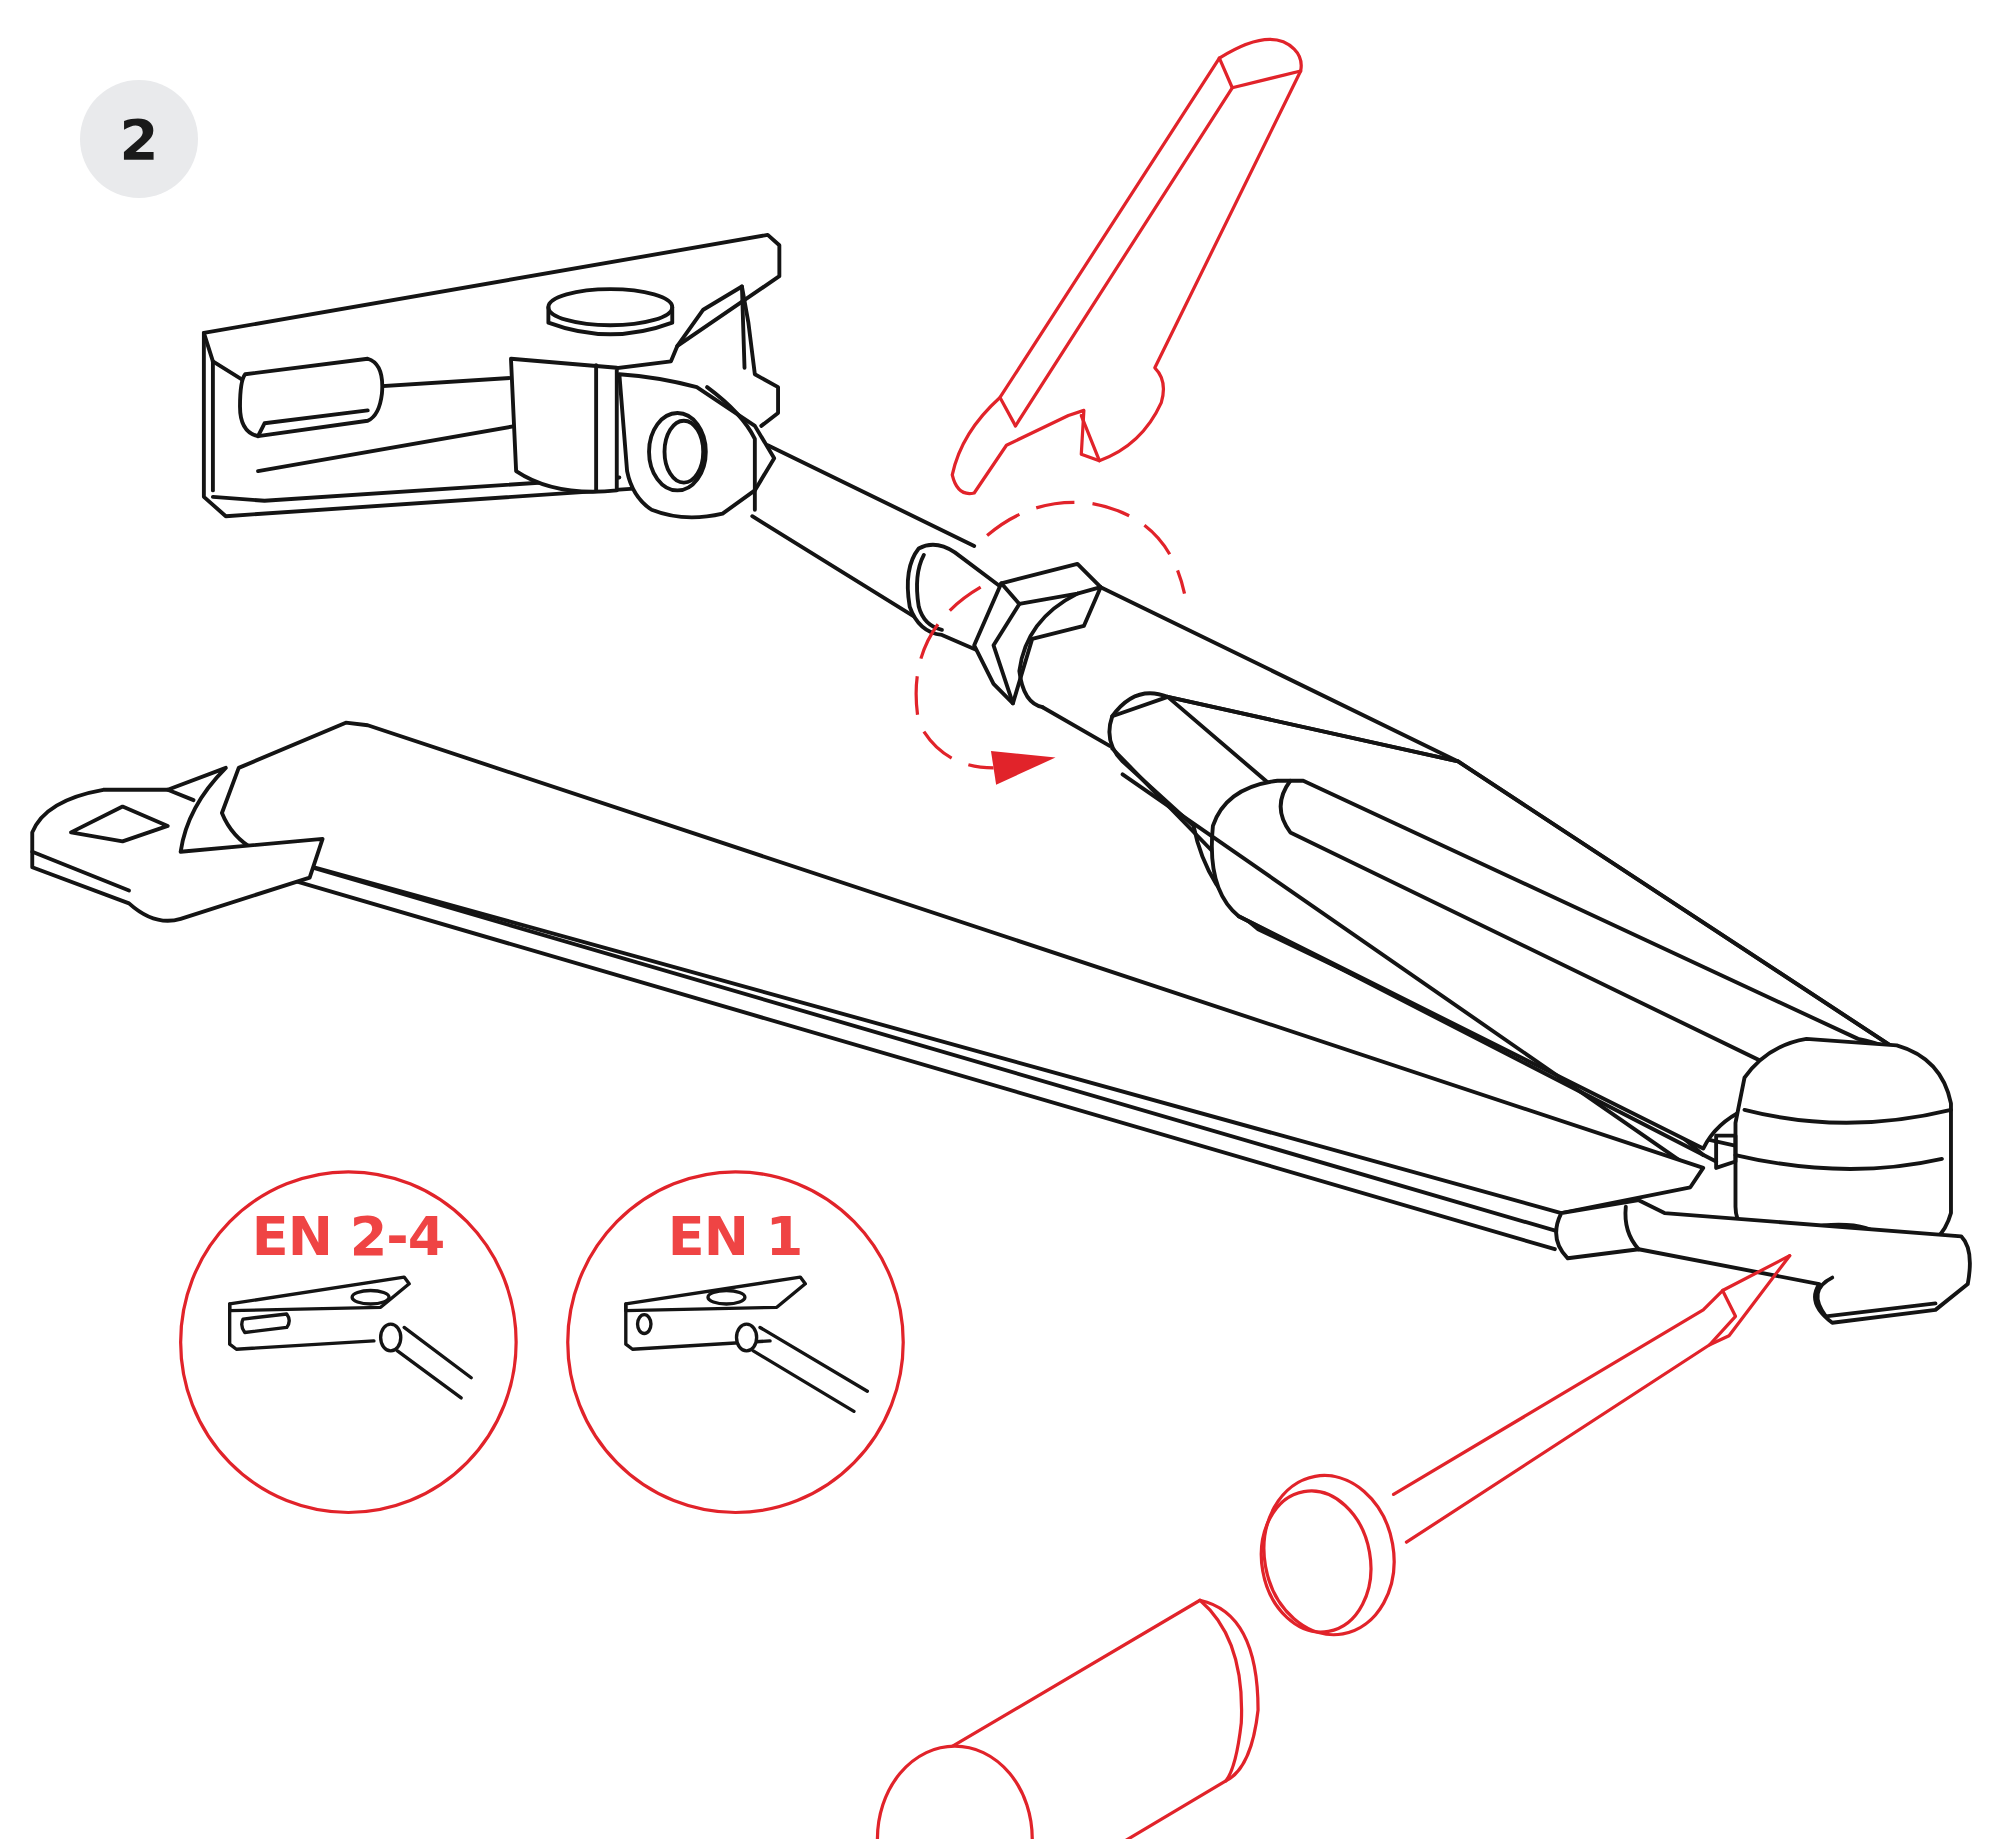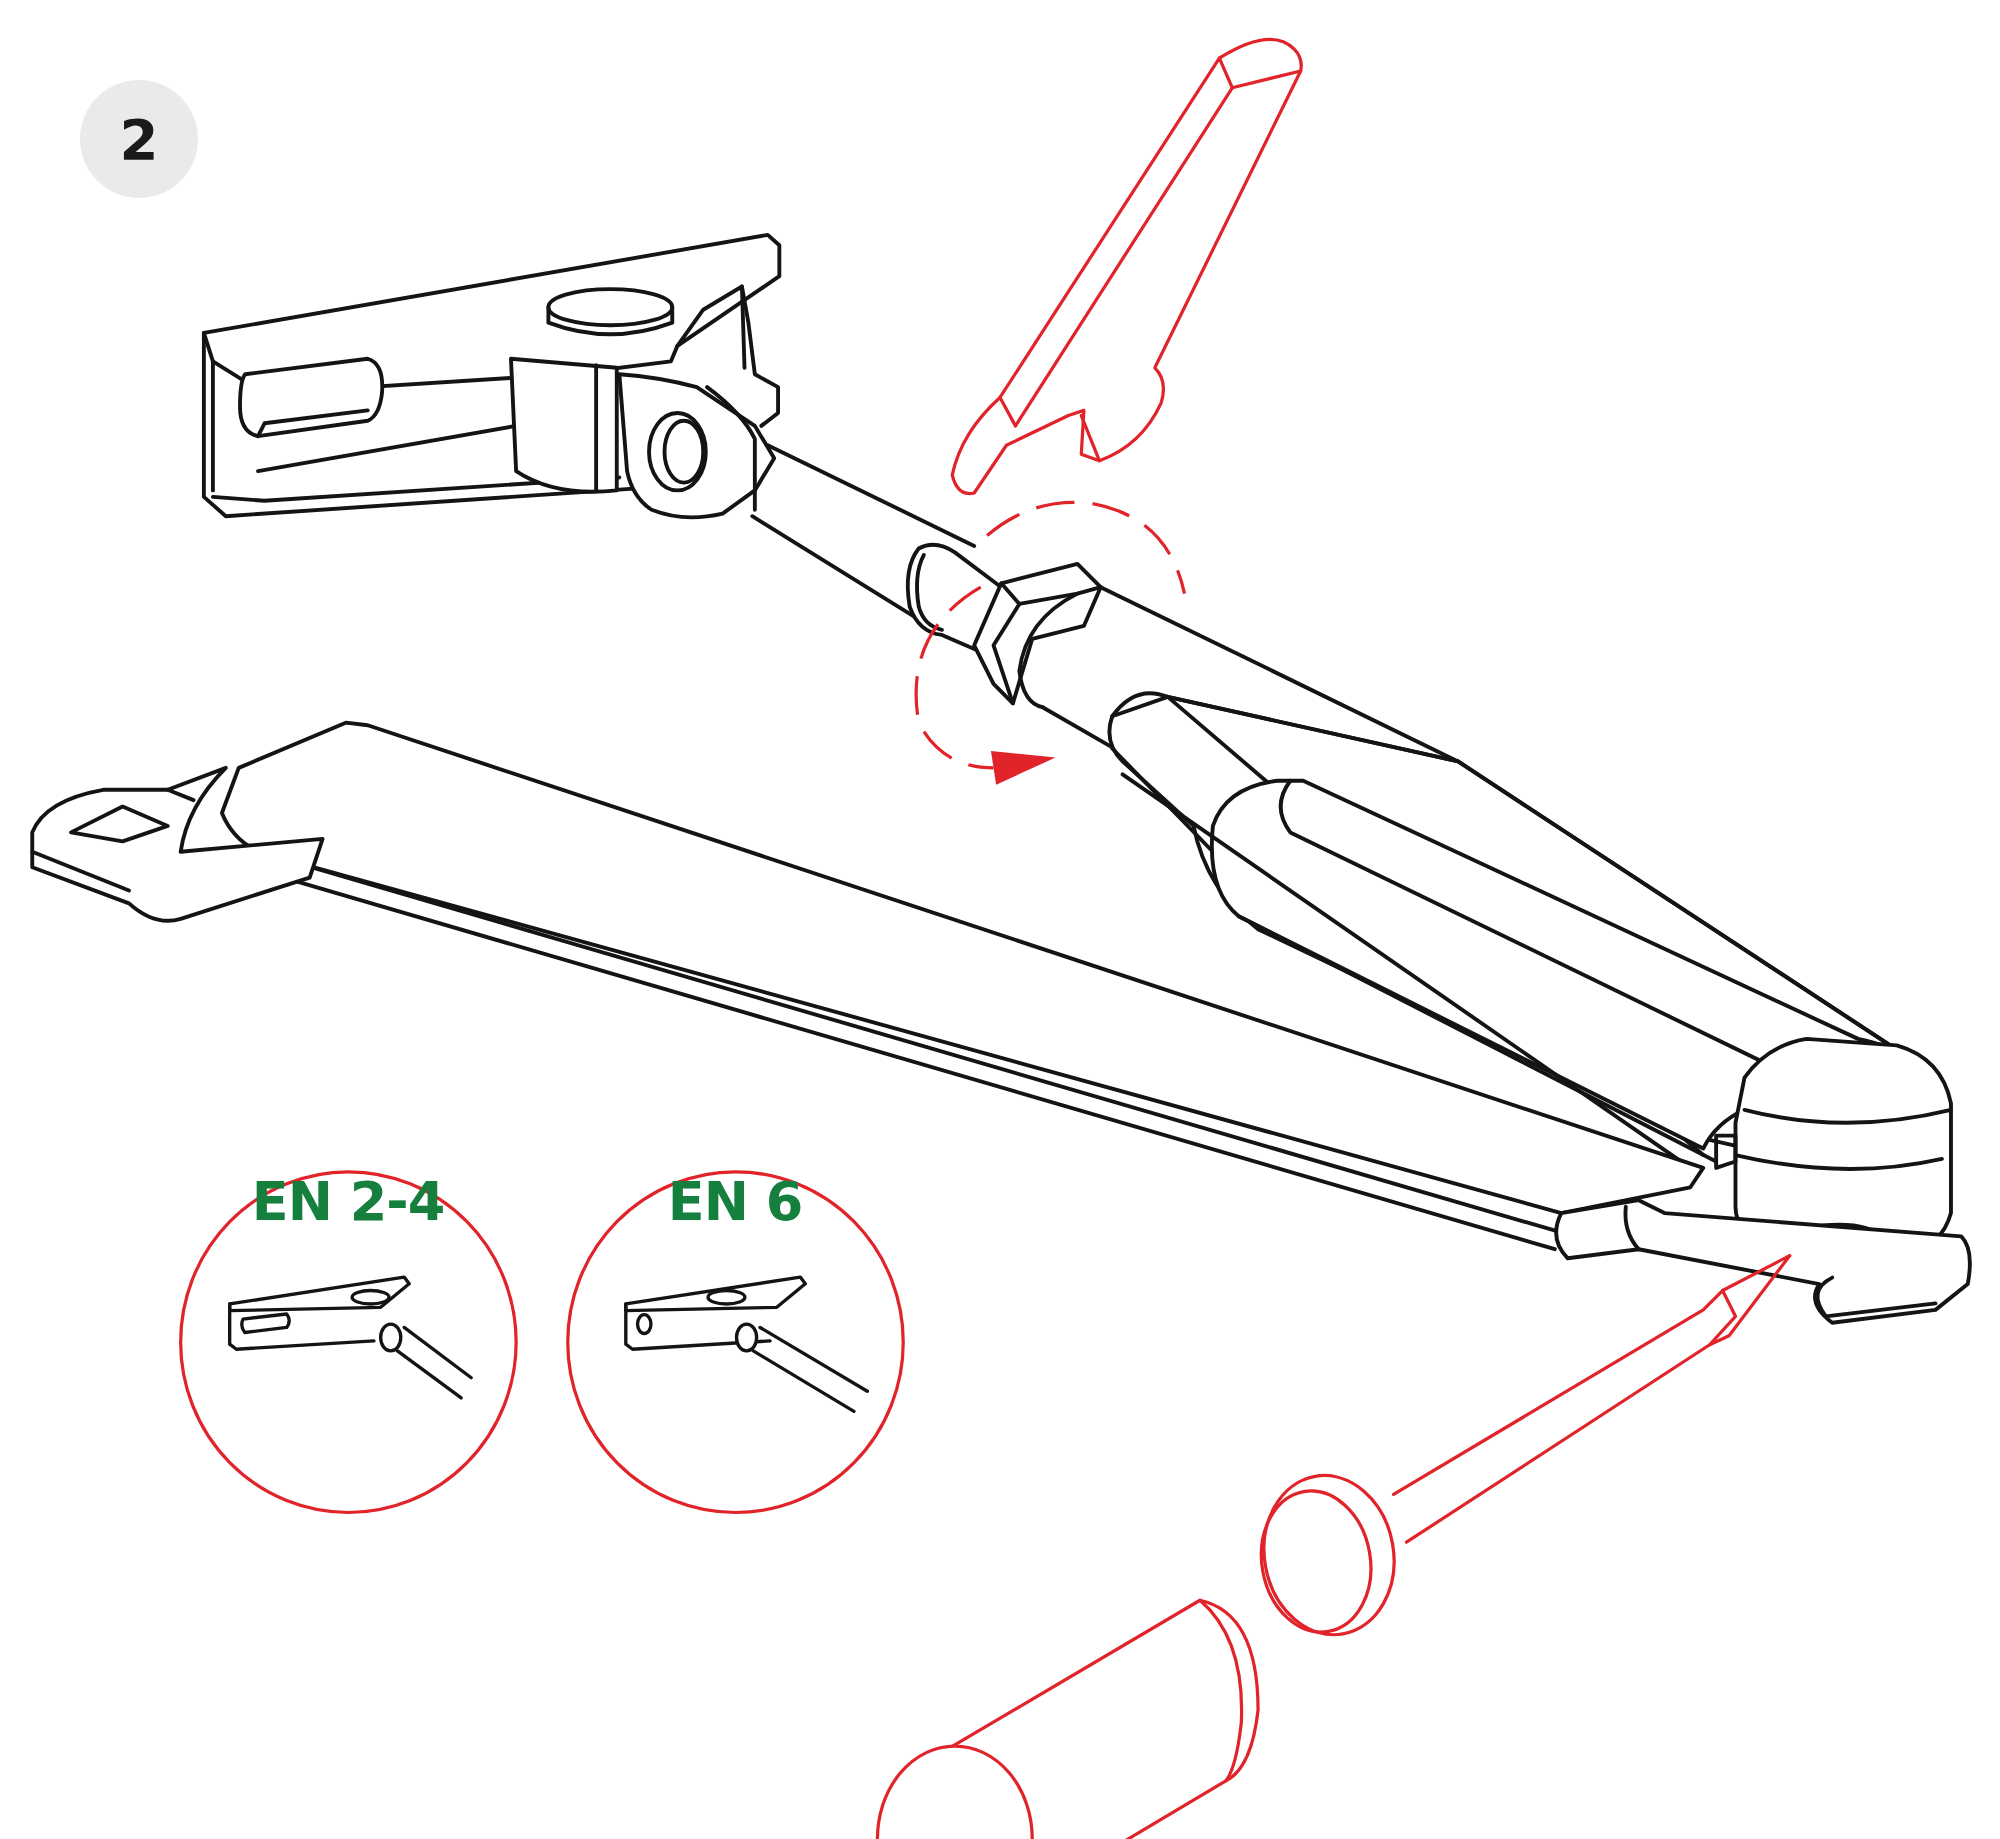--- a/index.html
+++ b/index.html
@@ -1,20 +1,20 @@
 <!DOCTYPE html>
 <html><head>
 <meta charset="utf-8">
 <style>
   html, body { margin:0; padding:0; background:#ffffff; }
   body { width:2000px; height:1839px; position:relative; overflow:hidden; font-family:"Liberation Sans", sans-serif; }
   #canvas { position:absolute; left:0; top:0; width:2000px; height:1839px; }
   .step-badge { position:absolute; left:80px; top:80px; width:118px; height:118px; border-radius:50%; background:#e9eaec; display:flex; align-items:center; justify-content:center; }
   .step-badge span { font-family:"DejaVu Sans", sans-serif; font-size:56px; font-weight:bold; color:#1a1a1a; }
-  .variant-label { position:absolute; font-family:"DejaVu Sans", sans-serif; font-weight:bold; font-size:54px; color:#15803d; text-align:center; width:340px; letter-spacing:-1px; }
+  .variant-label { position:absolute; font-family:"DejaVu Sans", sans-serif; font-weight:bold; font-size:54px; color:#ef4444; text-align:center; width:340px; letter-spacing:-1px;margin-top:35px; }
   .blk { fill:none; stroke:#141414; stroke-width:3; stroke-linejoin:round; stroke-linecap:round; }
   .blk-fill { fill:#ffffff; stroke:#141414; stroke-width:3; stroke-linejoin:round; }
   .red { fill:none; stroke:#e1232a; stroke-width:2.5; stroke-linejoin:round; stroke-linecap:round; }
   .red-fill { fill:#ffffff; stroke:#e1232a; stroke-width:2.5; stroke-linejoin:round; }
   .red-dash { fill:none; stroke:#e1232a; stroke-width:2.5; stroke-dasharray:30 14; }
 </style>
 </head>
 <body>
 
 <svg id="canvas" viewBox="0 0 1550 1425" preserveAspectRatio="none" xmlns="http://www.w3.org/2000/svg">
@@ -141,13 +141,13 @@
       <path class="blk" d="M380,180 L680,360" style="stroke-width:10"></path>
     </g>
   </g>
 </svg>
 
 <div class="step-badge">
   <span>2</span>
 </div>
 
 <div class="variant-label" style="left:178px; top:1170px;">EN 2-4</div>
-<div class="variant-label" style="left:565px; top:1170px;">EN 6</div>
+<div class="variant-label" style="left:565px; top:1170px;">EN 1</div>
 
 </body></html>

